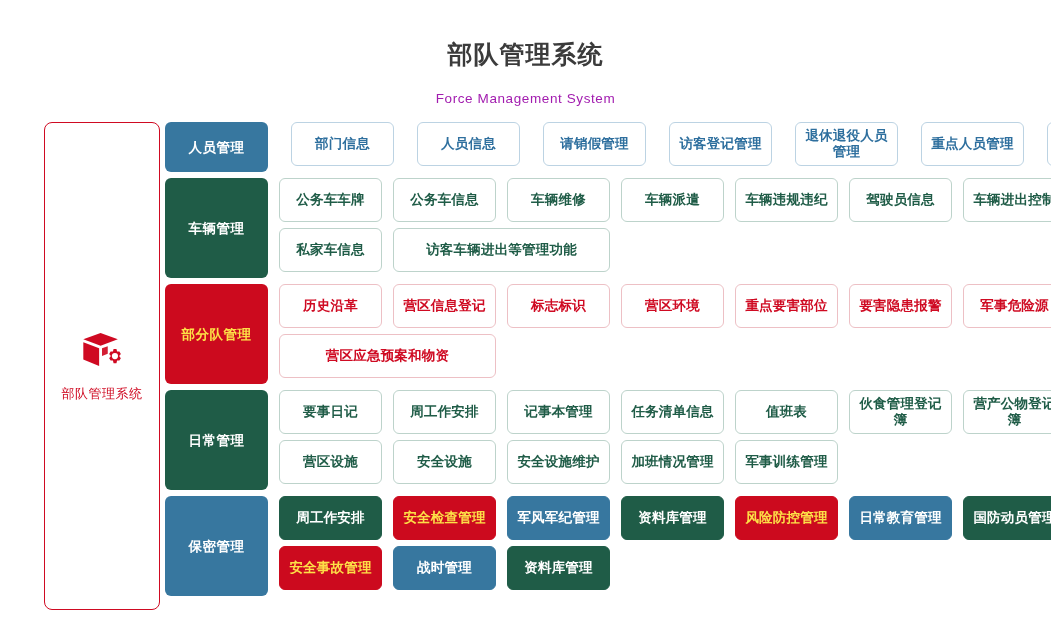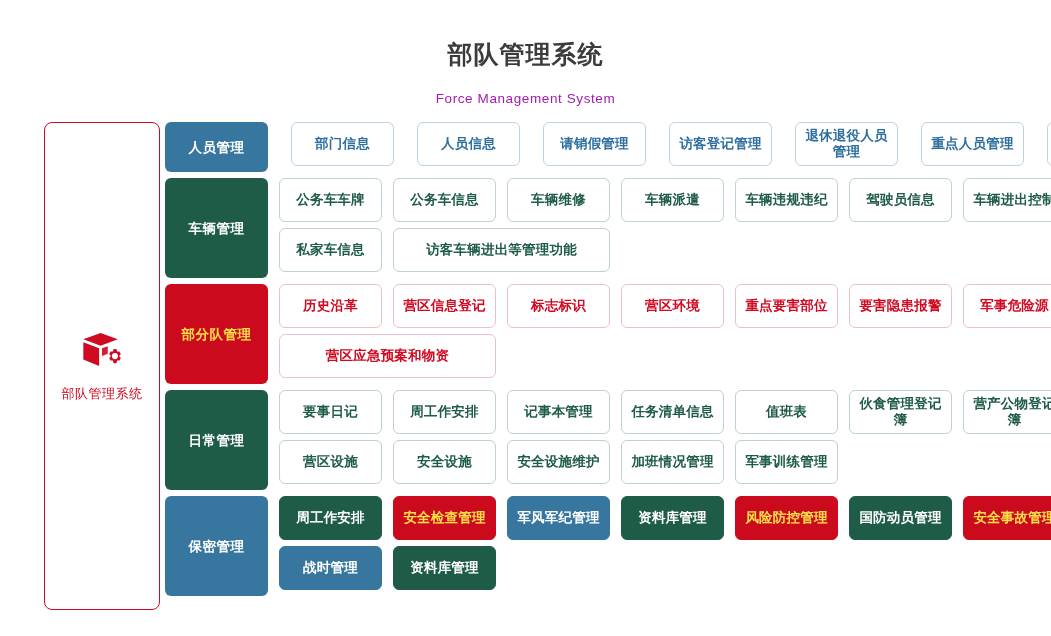--- a/index.html
+++ b/index.html
@@ -188,20 +188,21 @@
           <div class="cell t-green">加班情况管理</div>
           <div class="cell t-green">军事训练管理</div>
         </div>
         <div class="cat-row" style="grid-template-rows: repeat(2, auto);">
           <div class="cat-label f-blue">保密管理</div>
           <div class="cell f-green">周工作安排</div>
           <div class="cell f-red">安全检查管理</div>
           <div class="cell f-blue">军风军纪管理</div>
           <div class="cell f-green">资料库管理</div>
           <div class="cell f-red">风险防控管理</div>
+          <div class="cell f-blue">日常教育管理</div>
           <div class="cell f-green">国防动员管理</div>
           <div class="cell f-red">安全事故管理</div>
           <div class="cell f-blue">战时管理</div>
           <div class="cell f-green">资料库管理</div>
         </div>
       </div>
 
   </div>
 </div>
 

